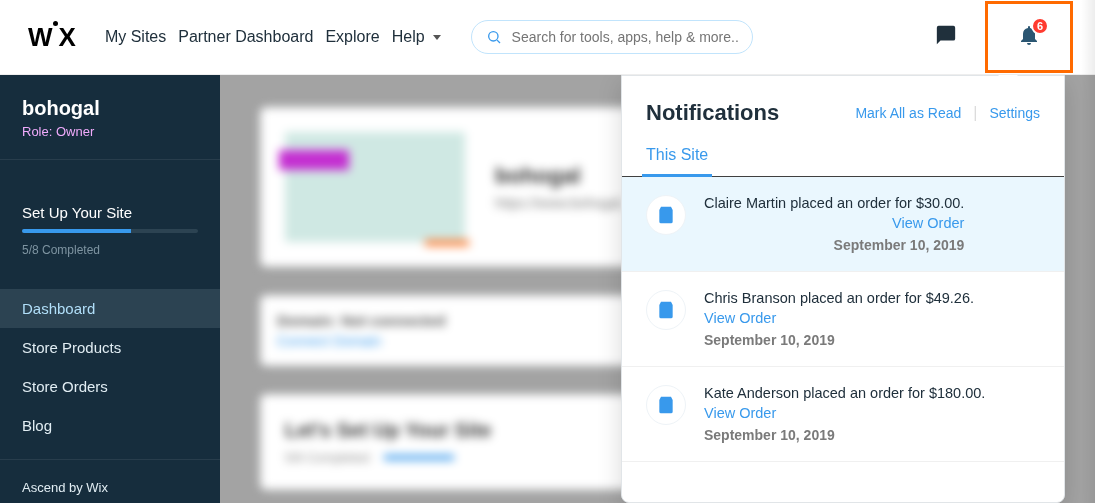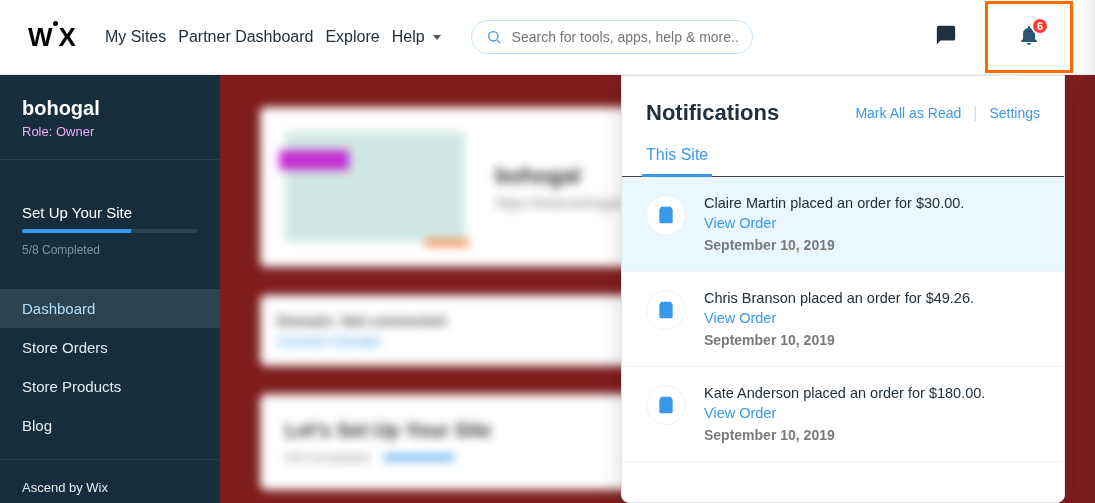--- a/index.html
+++ b/index.html
@@ -97,21 +97,21 @@
       padding: 11px 22px;
       font-size: 15px;
       color: #e1edf3;
       cursor:pointer;
     }
     .nav-item.active { background:#2c4352; color:#b1dff9;}
     .ascend { margin-top:auto; padding: 20px 22px; font-size:13px; color:#e1edf3; border-top:1px solid rgba(255,255,255,.08);}
 
     
     .content {
-      flex:1; background:#7f1d1d; position:relative; overflow:hidden;
+      flex:1; background:#a3a3a3; position:relative; overflow:hidden;
     }
     .blurred {
       filter: blur(5px);
       padding: 32px 40px;
     }
     .card {
       background:#fff; border:1px solid #e1e5e8; border-radius:6px; padding: 24px; margin-bottom: 28px;
       box-shadow: 0 1px 3px rgba(0,0,0,.04);
       display:flex; gap:30px; align-items:center;
     }
@@ -166,21 +166,21 @@
     .notif-sep { color:#dcdcdc; margin: 0 12px;}
     .tabs { display:flex; gap:32px; padding: 20px 24px 0 24px; border-bottom: 1px solid #404040;}
     .tab { padding-bottom: 12px; font-size:16px; color:#20303c; cursor:pointer; position:relative;}
     .tab.active { color:#3899ec;}
     .tab.active::after { content:''; position:absolute; left:-4px; right:-4px; bottom:-1px; height:3px; background:#3899ec;}
 
     .notif-list { flex:1; overflow:hidden;}
     .notif-item {
       display:flex; gap:18px; padding: 18px 24px; border-bottom:1px solid #f0f0f0;
     }
-    .notif-item.unread { background:#eaf7fe;}
+    .notif-item.unread { background:#eaf7fe;text-align:right;}
     .notif-icon {
       width:40px; height:40px; border-radius:50%; background:#fff; border:1px solid #eef3f7;
       display:flex; align-items:center; justify-content:center; flex-shrink:0;
     }
     .notif-body { font-size:14.5px; color:#20303c;}
     .notif-link { color:#3899ec; margin-top:4px; cursor:pointer; display:inline-block;}
     .notif-date { color:#7a7a7a; font-size:14px; margin-top:6px;font-weight:bold;}
   </style>
 </head>
 <body>
@@ -231,22 +231,22 @@
     <div class="setup">
       <div class="setup-label">Set Up Your Site</div>
       <div class="progress">
           <div class="progress-fill"></div>
         </div>
       <div class="setup-sub">5/8 Completed</div>
     </div>
     <div class="side-divider"></div>
     <div class="nav">
       <div class="nav-item active">Dashboard</div>
+      <div class="nav-item">Store Products</div>
       <div class="nav-item">Store Orders</div>
-      <div class="nav-item">Store Products</div>
       <div class="nav-item">Blog</div>
     </div>
     <div class="side-divider" style="margin:14px 22px 0 22px;"></div>
     <div class="ascend">Ascend by Wix</div>
   </div>
 
   <div class="content">
     <div class="blurred">
       <div class="card">
         <div class="thumb"></div>

